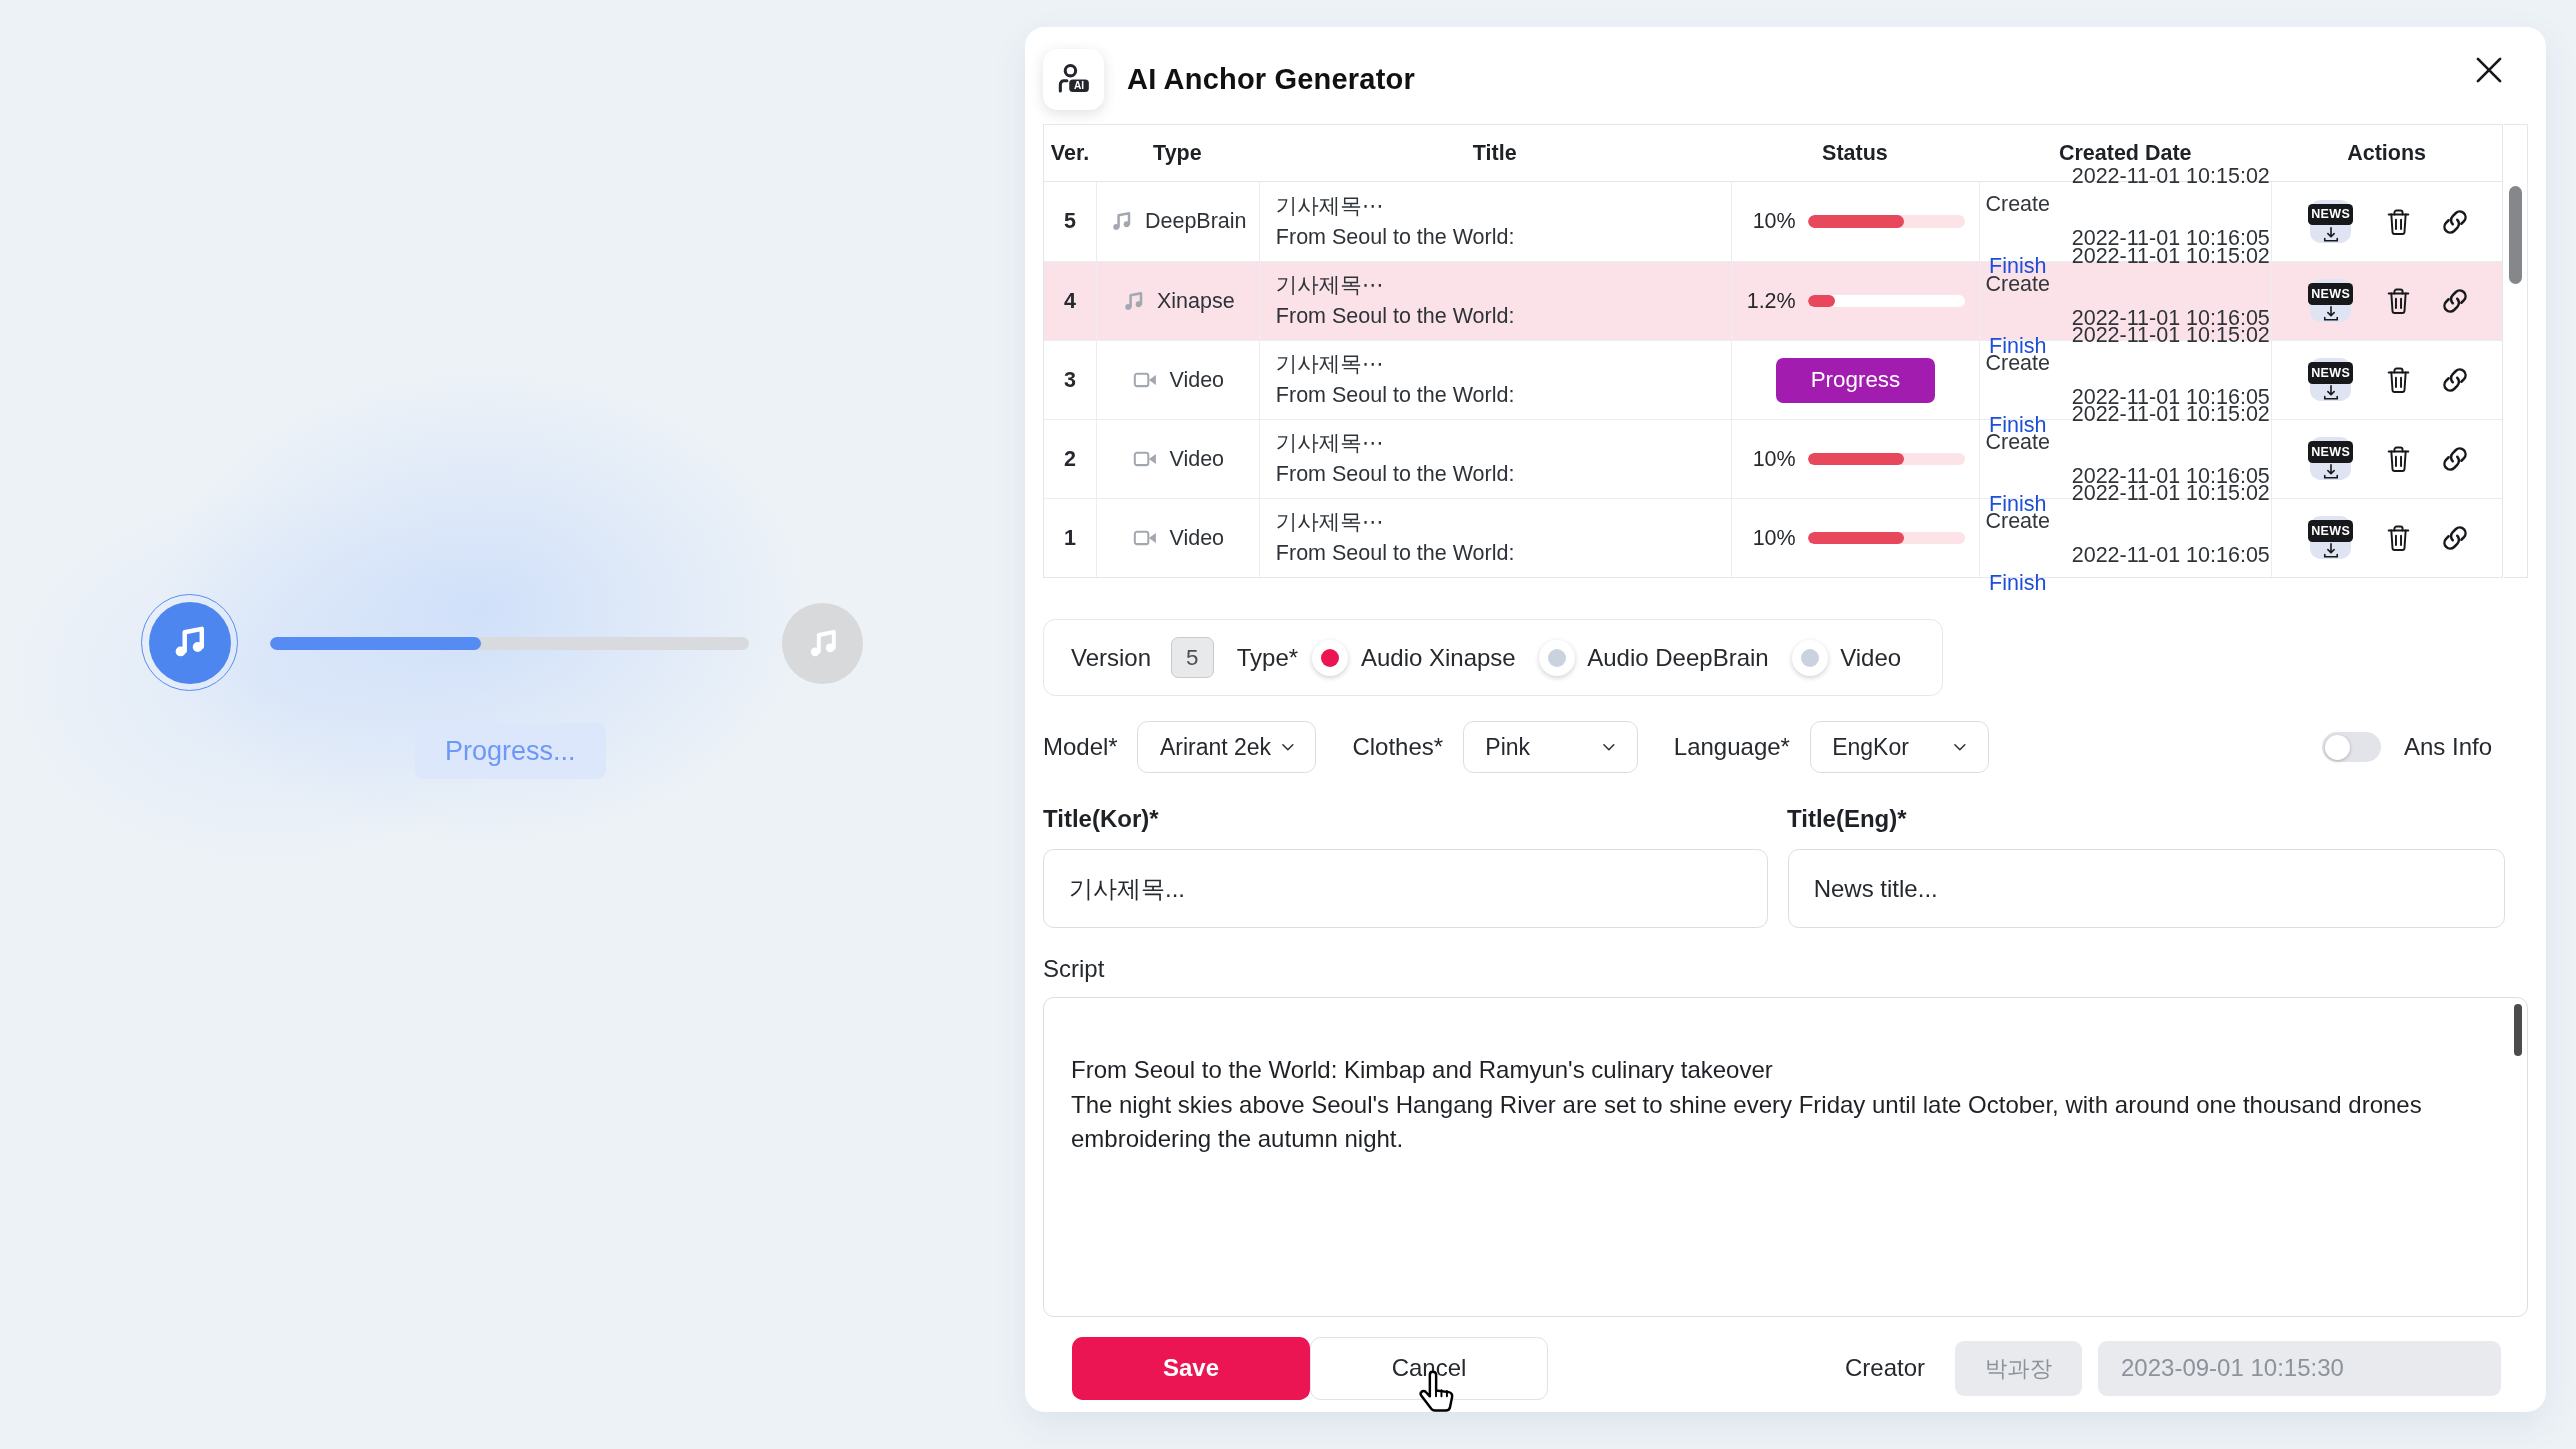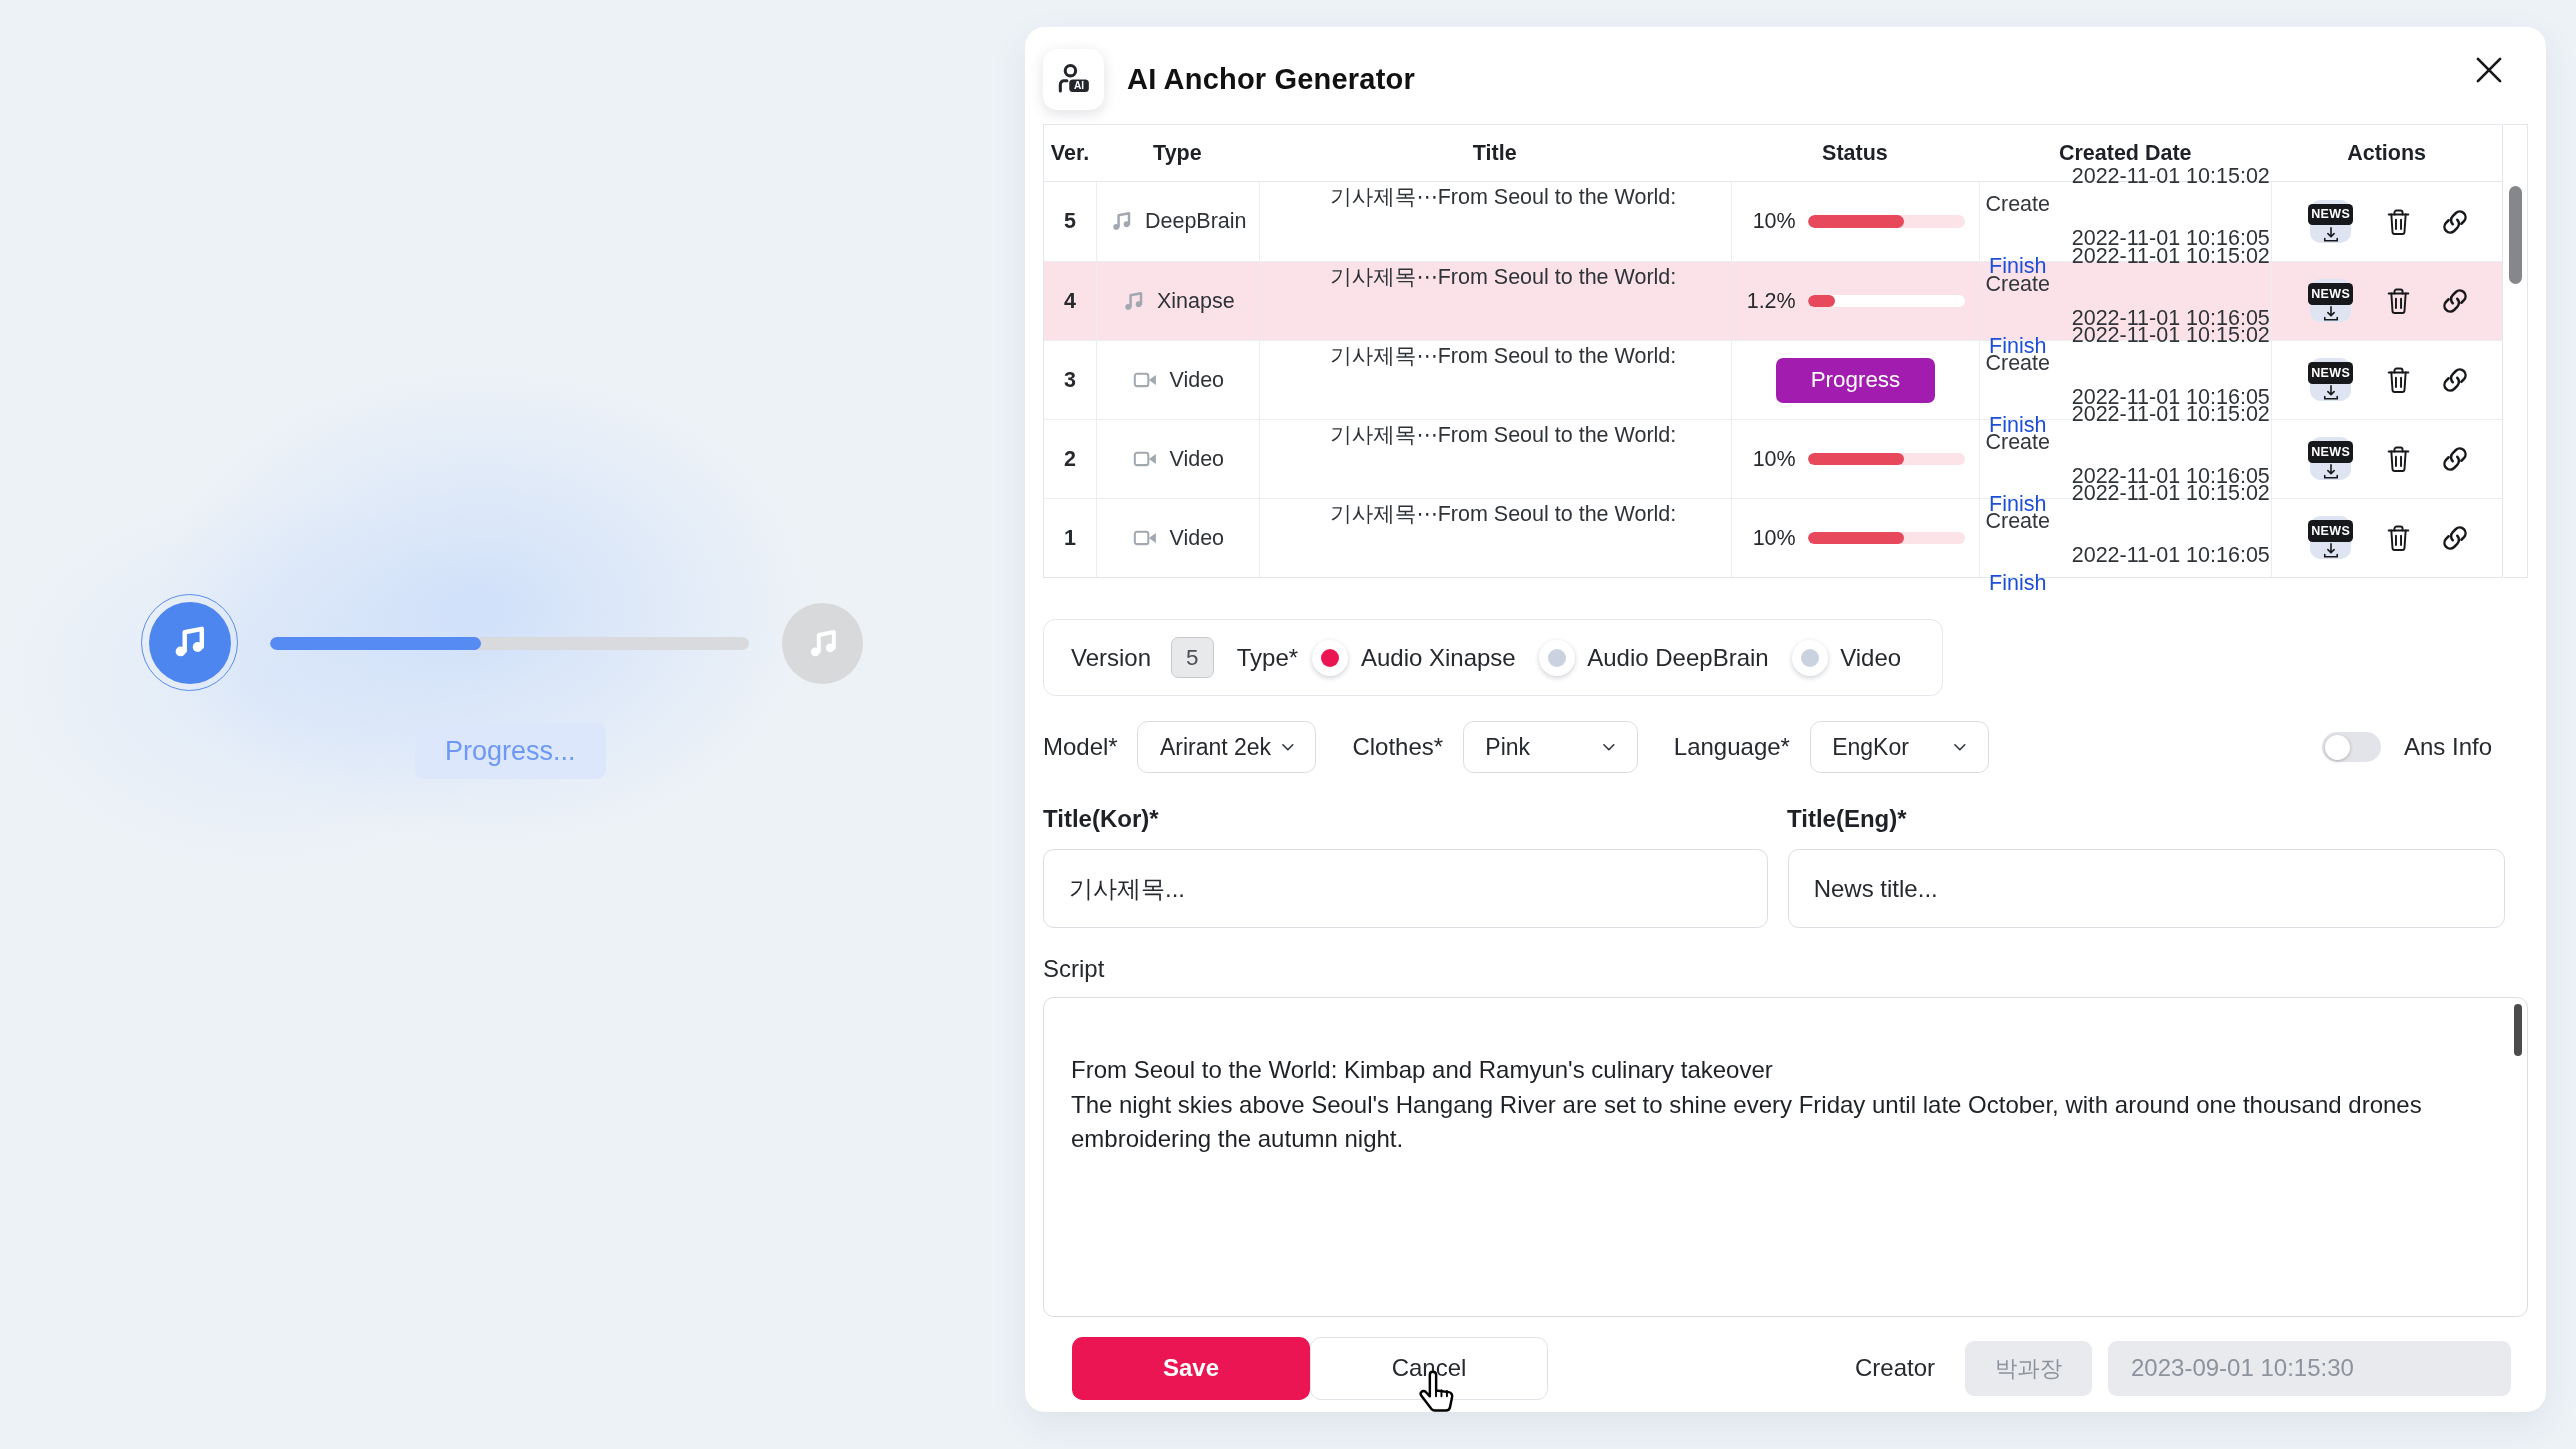--- a/index.html
+++ b/index.html
@@ -43,21 +43,21 @@
   .thead { display:flex; height:57px; align-items:center; background:#fff; border-bottom:0.9px solid #E3E6EA; }
   .th { font-size:21.5px; font-weight:700; color:#1E2126; text-align:center; }
   .trow { display:flex; height:79px; background:#fff; }
   .trow + .trow { border-top:0.9px solid #EBEDEF; }
   .trow.selected { background:#FAE2E8; }
   .td { display:flex; align-items:center; justify-content:center; font-size:21.5px; color:#2E3338; }
   .td + .td { border-left:0.9px solid #EBEDEF; }
   .c1 { width:52px; }  .c2 { width:163px; } .c3 { width:472px; } .c4 { width:249px; } .c5 { width:292px; } .c6 { width:231px; }
   .ver-cell { font-weight:600; color:#26292E; }
   .type-cell { gap:10.7px; }
-  .title-cell { flex-direction:row; align-items:flex-start; justify-content:center; padding-left:16px; line-height:1.42; }
+  .title-cell { flex-direction:column; align-items:flex-start; justify-content:center; padding-left:16px; line-height:1.42; }
   .status-cell { gap:12.5px; }
   .pct-label { width:50px; text-align:right; color:#26292E; }
   .sbar { width:157px; height:12.5px; border-radius:7.2px; background:#FBE3E8; overflow:hidden; }
   .trow.selected .sbar { background:#FFFFFF; }
   .sbar-fill { height:100%; border-radius:7.2px; background:#E8485C; }
   .progress-btn { width:159px; height:45px; border:none; border-radius:7.2px; background:#a21caf; color:#fff;
     font-size:22.4px; font-family:inherit; cursor:pointer; }
   .created-cell { flex-direction:column; justify-content:center; gap:9px; }
   .dline { display:flex; gap:18px; font-size:21.5px; }
   .dlabel { width:72px; text-align:center; color:#33373C;margin-top:28px; }
@@ -110,21 +110,21 @@
   .script-box { margin-top:14.3px; position:relative; width:1485px; height:320px; border:1.8px solid #DADDE1;
     border-radius:10.7px; background:#fff; padding:19.7px 27px; font-size:24px; line-height:1.45; color:#1E2126;
     white-space:pre-line; overflow:hidden; }
   .script-thumb { position:absolute; top:5.4px; right:5.4px; width:8px; height:52px; background:#4C4C4C; border-radius:4.5px; }
 
   
   .footer-row { margin-top:19.7px; display:flex; align-items:center; position:relative; }
   .btn { height:63px; border-radius:10.7px; font-size:24px; font-family:inherit; cursor:pointer; }
   .cancel-btn { width:238px; background:#fff; border:1.8px solid #DFE2E6; color:#26292E; }
   .save-btn { width:238px; margin-left:29px; background:#EC1553; border:none; color:#fff; font-weight:700; }
-  .creator-group { position:absolute; right:17px; display:flex; align-items:center; }
+  .creator-group { position:absolute; right:27px; display:flex; align-items:center; }
   .creator-chip { width:127px; height:55px; margin-left:30px; background:#E8EAEE; border-radius:9px;
     display:flex; align-items:center; justify-content:center; font-size:22.4px; color:#8D939C; }
   .created-chip { width:403px; height:55px; margin-left:16px; background:#E8EAEE; border-radius:9px;
     display:flex; align-items:center; padding-left:23px; font-size:24px; color:#8D939C; }
   .cursor-hand { position:absolute; left:374px; top:32px; z-index:5; pointer-events:none; }
 </style>
 </head>
 <body>
 
 <div class="player">

